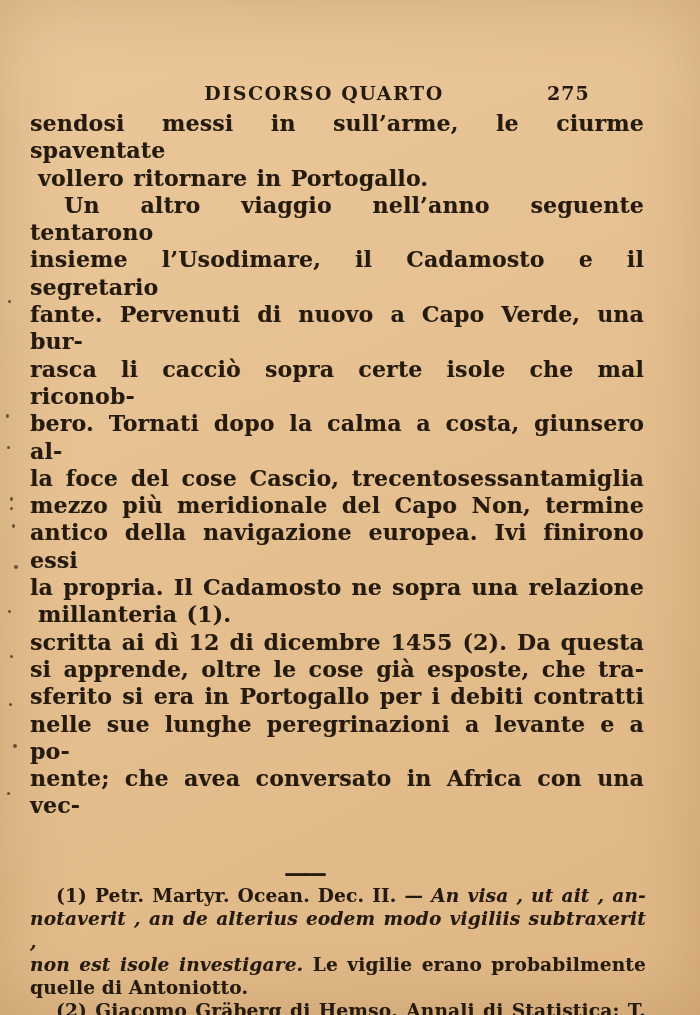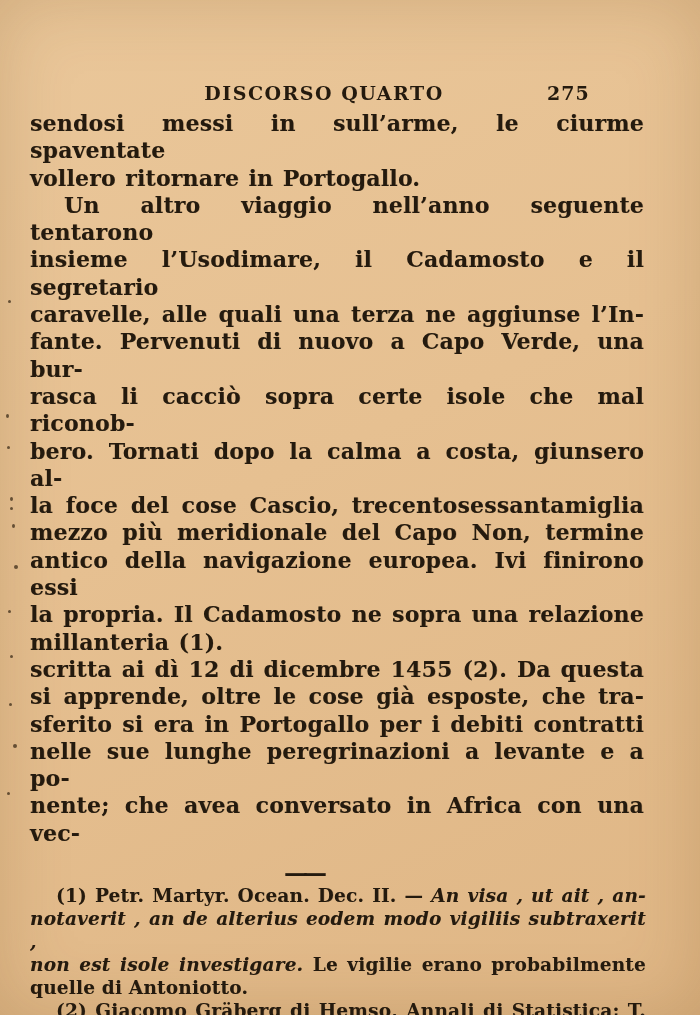--- a/index.html
+++ b/index.html
@@ -18,21 +18,21 @@
           font-size:19px;font-weight:bold;}
   .header .title{position:absolute;left:324px;transform:translateX(-50%);
                  letter-spacing:1.5px;white-space:nowrap;}
   .header .pagenum{position:absolute;left:527px;letter-spacing:1px;margin-left:20px;}
   
   .body-text{position:absolute;left:30px;top:110px;width:614px;
              font-size:22px;line-height:27.3px;font-weight:bold;
              text-shadow:.4px .4px 0 rgba(45,28,10,.35);}
   .line{text-align:justify;text-align-last:justify;
         word-spacing:1.5px;letter-spacing:.2px;white-space:normal;}
-  .line.last{text-align-last:left;}
+  .line.last{text-align-last:left;margin-left:8px;}
   .line.indent{text-indent:34px;}
   
   .fnsep{position:absolute;top:858px;left:243px;width:120px;
          text-align:center;font-size:24px;font-weight:bold;
          letter-spacing:-5px;}
   
   .footnotes{position:absolute;left:30px;top:884px;width:616px;
              font-size:18.5px;line-height:23px;font-weight:bold;
              text-shadow:.3px .3px 0 rgba(45,28,10,.3);}
   .fline{text-align:justify;text-align-last:justify;letter-spacing:.2px;}
@@ -50,21 +50,20 @@
   <div class="header">
     <span class="title">DISCORSO QUARTO</span>
     <span class="pagenum">275</span>
   </div>
 
   <div class="body-text">
       <div class="line">sendosi messi in sull’arme, le ciurme spaventate</div>
       <div class="line last">vollero ritornare in Portogallo.</div>
       <div class="line indent">Un altro viaggio nell’anno seguente tentarono</div>
       <div class="line">insieme l’Usodimare, il Cadamosto e il segretario</div>
-      <div class="line">caravelle, alle quali una terza ne aggiunse l’In-</div>
       <div class="line">fante. Pervenuti di nuovo a Capo Verde, una bur-</div>
       <div class="line">rasca li cacciò sopra certe isole che mal riconob-</div>
       <div class="line">bero. Tornati dopo la calma a costa, giunsero al-</div>
       <div class="line">la foce del cose Cascio, trecentosessantamiglia</div>
       <div class="line">mezzo più meridionale del Capo Non, termine</div>
       <div class="line">antico della navigazione europea. Ivi finirono essi</div>
       <div class="line">la propria. Il Cadamosto ne sopra una relazione</div>
       <div class="line last">millanteria (1).</div>
       <div class="line">scritta ai dì 12 di dicembre 1455 (2). Da questa</div>
       <div class="line">si apprende, oltre le cose già esposte, che tra-</div>

